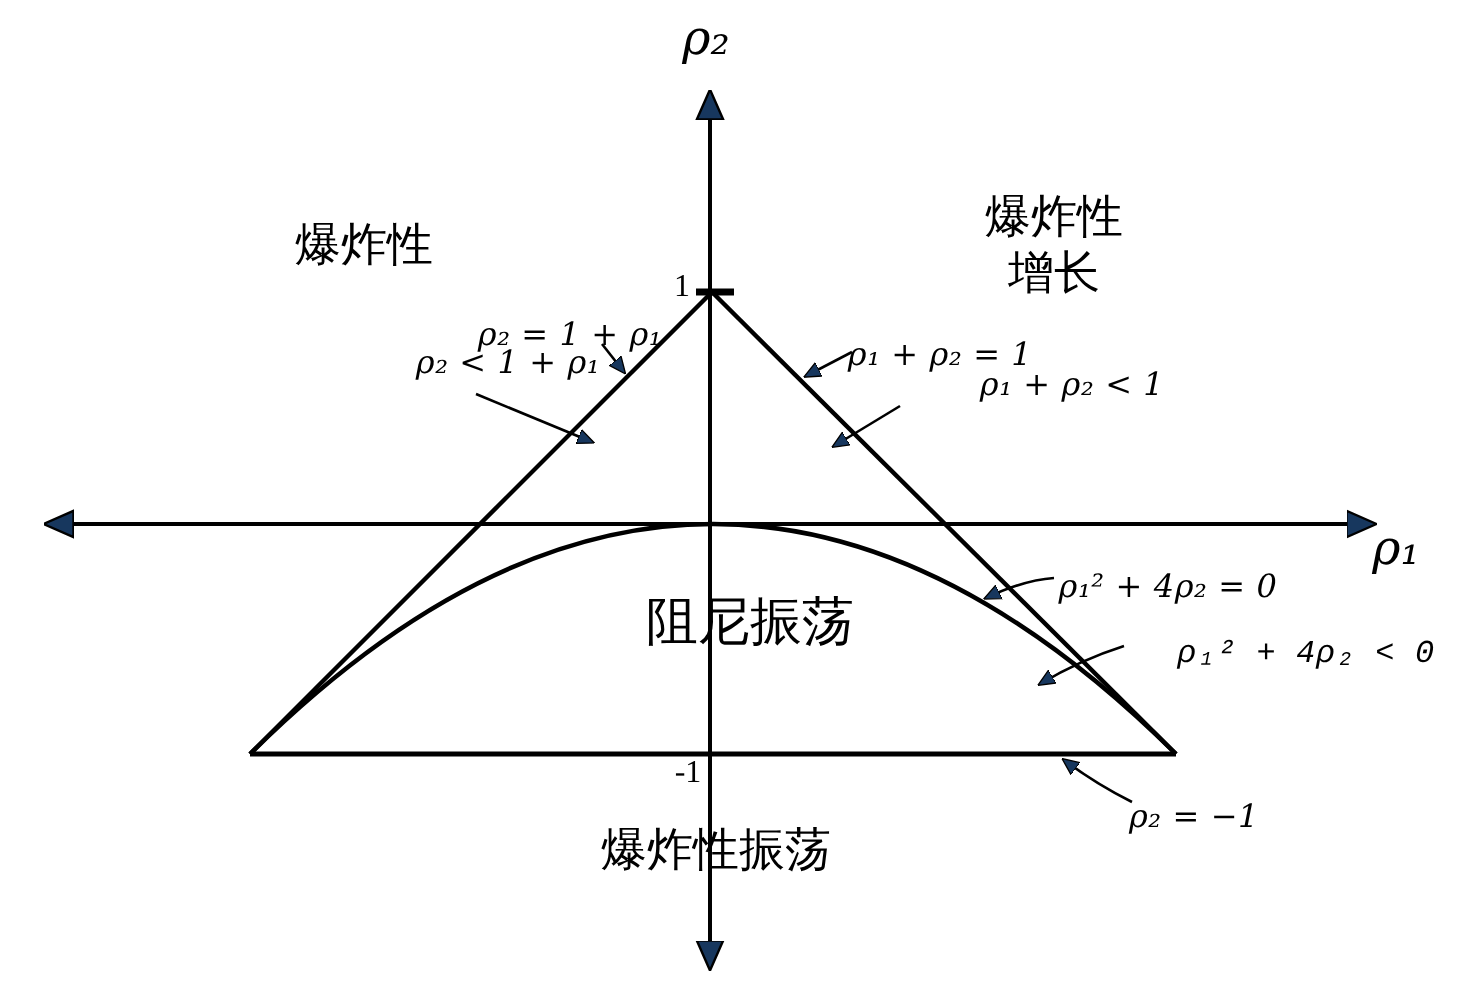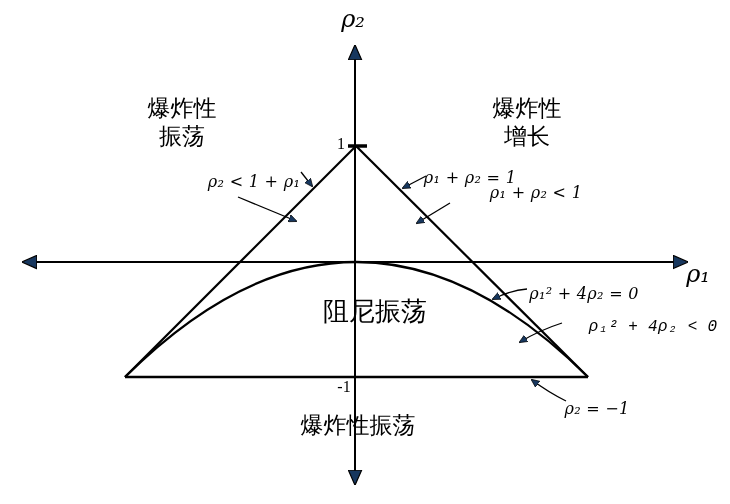--- a/index.html
+++ b/index.html
@@ -77,29 +77,29 @@
   </svg>
 
   <div class="lbl axis-label" style="left:353px; top:19px;">ρ₂</div>
   <div class="lbl axis-label" style="left:698px; top:274px;">ρ₁</div>
 
   <div class="lbl tick-label" style="left:341px; top:144px;">1</div>
   <div class="lbl tick-label" style="left:344px; top:387px;">-1</div>
 
   <div class="lbl cjk cjk2" style="left:182px; top:123px;">
     <div>爆炸性</div>
-    <div>振荡</div>
   </div>
   <div class="lbl cjk cjk2" style="left:527px; top:123px;">
     <div>爆炸性</div>
     <div>增长</div>
   </div>
   <div class="lbl cjk" style="left:358px; top:425px;">爆炸性振荡</div>
   <div class="lbl cjk" style="left:375px; top:311px; font-size:26px;">阻尼振荡</div>
 
+  <div class="lbl eq" style="left:285px; top:167px;">ρ₂ = 1 + ρ₁</div>
   <div class="lbl eq" style="left:254px; top:181px;">ρ₂ &lt; 1 + ρ₁</div>
   <div class="lbl eq" style="left:470px; top:177px;">ρ₁ + ρ₂ = 1</div>
   <div class="lbl eq" style="left:491px; top:192px;margin-left:45px;">ρ₁ + ρ₂ &lt; 1</div>
   <div class="lbl eq" style="left:584px; top:293px;text-align:right;">ρ₁² + 4ρ₂ = 0</div>
   <div class="lbl eq" style="left:653px; top:327px;font-family:Liberation Mono, monospace;">ρ₁² + 4ρ₂ &lt; 0</div>
   <div class="lbl eq" style="left:597px; top:408px;">ρ₂ = −1</div>
 
 </div>
 
 </body></html>

